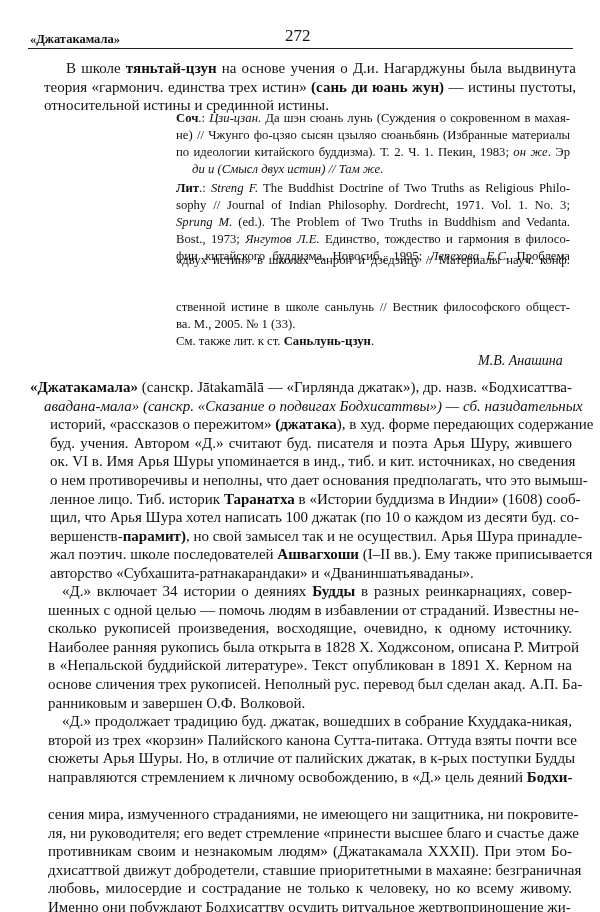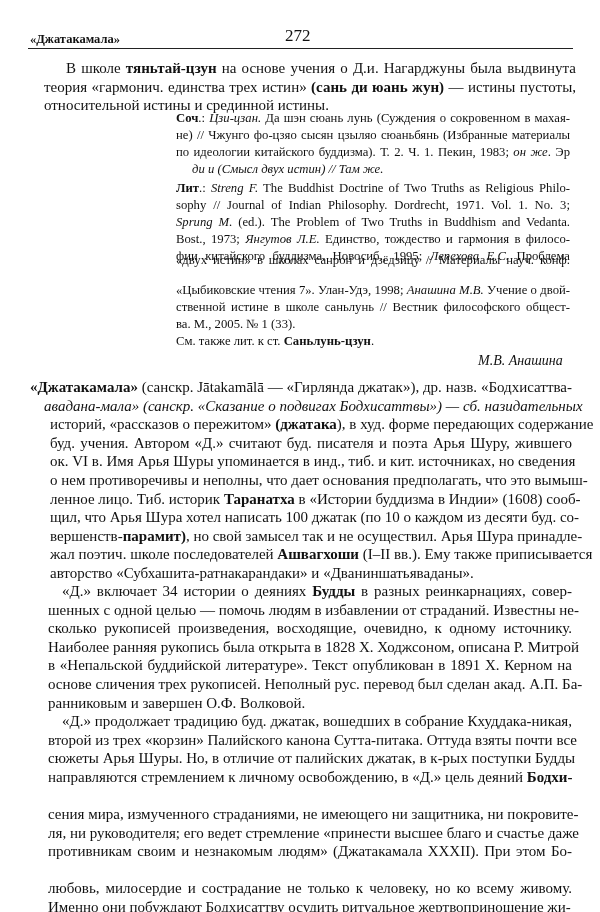--- a/index.html
+++ b/index.html
@@ -53,21 +53,20 @@
     <div class="line last" style="left: 16px; top: 51px; width: 394px; font-style: italic;"><span>ди и (Смысл двух истин) // Там же.</span></div>
   </div>
 
 <div id="lit" class="block small" style="left: 176px; top: 180px; width: 394px; height: 153px;">
     <div class="line" style="left: 0px; top: 0px; width: 394px;"><b>Лит</b><span>.: </span><i>Streng F.</i><span> The Buddhist Doctrine of Two Truths as Religious Philo-</span></div>
     <div class="line" style="left: 0px; top: 17px; width: 394px;"><span>sophy // Journal of Indian Philosophy. Dordrecht, 1971. Vol. 1. No. 3;</span></div>
     <div class="line" style="left: 0px; top: 34px; width: 394px;"><i>Sprung M.</i><span> (ed.). The Problem of Two Truths in Buddhism and Vedanta.</span></div>
     <div class="line" style="left: 0px; top: 51px; width: 394px;"><span>Bost., 1973; </span><i>Янгутов Л.Е.</i><span> Единство, тождество и гармония в филосо-</span></div>
     <div class="line" style="left: 0px; top: 68px; width: 394px;"><span>фии китайского буддизма. Новосиб., 1995; </span><i>Лепехова Е.С.</i><span> Проблема</span></div>
     <div class="line" style="left: 0px; top: 72px; width: 394px;"><span>«двух истин» в школах санрон и дзёдзицу // Материалы науч. конф.</span></div>
-    <div class="line" style="left: 0px; top: 102px; width: 394px;"><span>«Цыбиковские чтения 7». Улан-Удэ, 1998; </span><i>Анашина М.В.</i><span> Учение о двой-</span></div>
     <div class="line" style="left: 0px; top: 119px; width: 394px;"><span>ственной истине в школе саньлунь // Вестник философского общест-</span></div>
     <div class="line last" style="left: 0px; top: 136px; width: 394px;"><span>ва. М., 2005. № 1 (33).</span></div>
   </div>
 
 <div id="seealso" class="block small" style="left: 176px; top: 333px; width: 394px;">
     <div class="line last" style="left: 0px; top: 0px;"><span>См. также лит. к ст. </span><b>Саньлунь-цзун</b><span>.</span></div>
   </div>
 
 <div class="sig" style="left:478px; top:353px;">М.В. Анашина</div>
 
@@ -96,15 +95,16 @@
   </div>
 
 <div id="p3" class="block" style="left: 48px; top: 712px; width: 524px; height: 204.6px;">
     <div class="line" style="left: 14px; top: 0px; width: 510px;"><span>«Д.» продолжает традицию буд. джатак, вошедших в собрание Кхуддака-никая,</span></div>
     <div class="line" style="left: 0px; top: 18.6px; width: 524px;"><span>второй из трех «корзин» Палийского канона Сутта-питака. Оттуда взяты почти все</span></div>
     <div class="line" style="left: 0px; top: 37.2px; width: 524px;"><span>сюжеты Арья Шуры. Но, в отличие от палийских джатак, в к-рых поступки Будды</span></div>
     <div class="line" style="left: 0px; top: 55.8px; width: 524px;"><span>направляются стремлением к личному освобождению, в «Д.» цель деяний </span><b>Бодхи-</b></div>
     <div class="line" style="left: 0px; top: 93px; width: 524px;"><span>сения мира, измученного страданиями, не имеющего ни защитника, ни покровите-</span></div>
     <div class="line" style="left: 0px; top: 111.6px; width: 524px;"><span>ля, ни руководителя; его ведет стремление «принести высшее благо и счастье даже</span></div>
     <div class="line" style="left: 0px; top: 130.2px; width: 524px;"><span>противникам своим и незнакомым людям» (Джатакамала XXXII). При этом Бо-</span></div>
+    <div class="line" style="left: 0px; top: 148.8px; width: 524px;"><span>дхисаттвой движут добродетели, ставшие приоритетными в махаяне: безграничная</span></div>
     <div class="line" style="left: 0px; top: 167.4px; width: 524px;"><span>любовь, милосердие и сострадание не только к человеку, но ко всему живому.</span></div>
     <div class="line last" style="left: 0px; top: 186px; width: 524px;"><span>Именно они побуждают Бодхисаттву осудить ритуальное жертвоприношение жи-</span></div>
   </div>
 
 </body></html>

